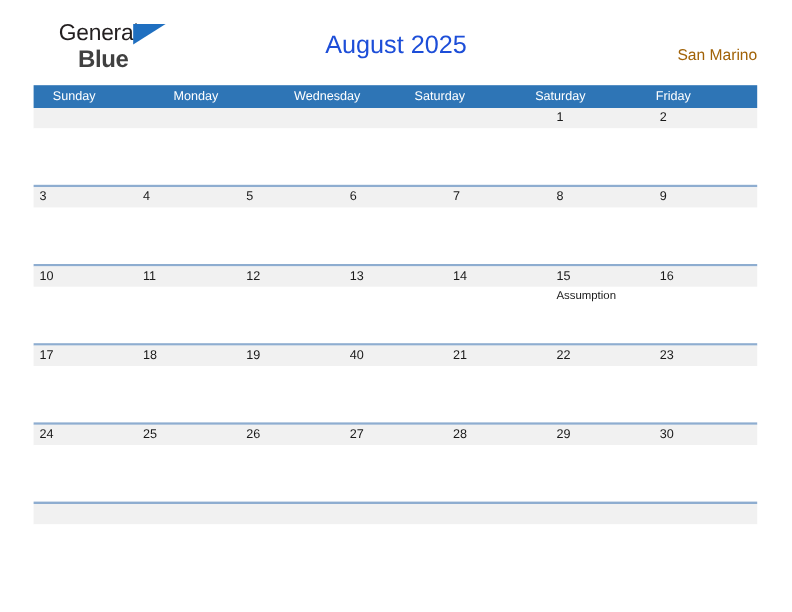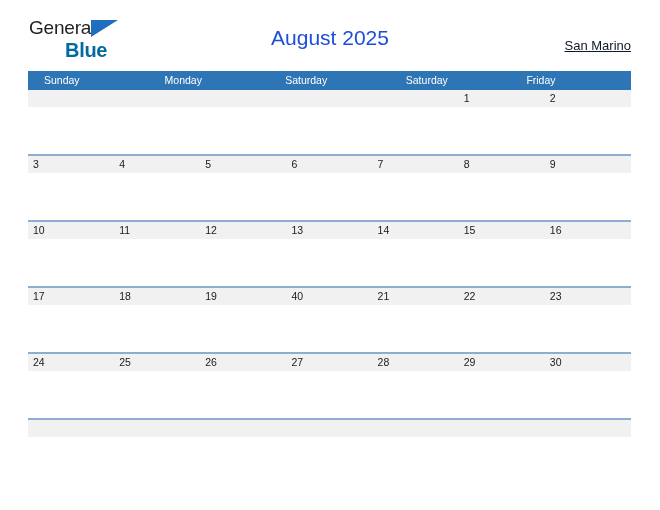--- a/index.html
+++ b/index.html
@@ -37,34 +37,35 @@
     line-height: 1;
   }
   .logo-row1 {
     position: relative;
     display: block;
     font-size: 19px;
     color: #231f20;
     letter-spacing: -0.2px;
     font-weight: 400;
     height: 21px;
+    margin-left: 20px;
   }
   .logo-tri {
     position: absolute;
     left: 62px;
     top: 2px;
     width: 0;
     height: 0;
     border-left: 27px solid #1f6fc0;
     border-bottom: 17px solid transparent;
   }
   .logo-row2 {
     display: block;
     font-size: 20px;
-    color: #0369a1;
+    color: #404040;
     font-weight: 700;
     letter-spacing: -0.3px;
     margin-left: 36px;
     margin-top: 1px;
   }
 
   .title {
     position: absolute;
     left: 0;
     right: 0;
@@ -73,23 +74,22 @@
     font-size: 21px;
     color: #1d4ed8;
     font-weight: 400;
   }
 
   .locale {
     position: absolute;
     right: 29px;
     top: 38px;
     font-size: 13px;
-    color: #0f172a;
+    color: #a16207;
     text-align: right;
-    text-decoration: underline;
   }
 
   
   .calendar {
     position: absolute;
     left: 28px;
     top: 71px;
     width: 603px;
   }
 
@@ -173,20 +173,21 @@
 
     <div class="locale">San Marino</div>
 
   </div>
 
   <div class="calendar">
 
     <div class="weekday-row">
       <div class="weekday">Sunday</div>
       <div class="weekday">Monday</div>
+      <div class="weekday">Wednesday</div>
       <div class="weekday">Saturday</div>
       <div class="weekday">Saturday</div>
       <div class="weekday">Friday</div>
     </div>
 
     <div class="week-row first">
       <div class="date-band">
         <div class="day-cell">
             <span class="date-num"></span>
           </div>
@@ -300,20 +301,43 @@
         <div class="day-cell">
             <span class="date-num">14</span>
           </div>
         <div class="day-cell">
             <span class="date-num">15</span>
           </div>
         <div class="day-cell">
             <span class="date-num">16</span>
           </div>
       </div>
+      <div class="events-band">
+        <div class="event-cell">
+            <span class="event-text"></span>
+          </div>
+        <div class="event-cell">
+            <span class="event-text"></span>
+          </div>
+        <div class="event-cell">
+            <span class="event-text"></span>
+          </div>
+        <div class="event-cell">
+            <span class="event-text"></span>
+          </div>
+        <div class="event-cell">
+            <span class="event-text"></span>
+          </div>
+        <div class="event-cell">
+            <span class="event-text">Assumption</span>
+          </div>
+        <div class="event-cell">
+            <span class="event-text"></span>
+          </div>
+      </div>
     </div>
 
     <div class="week-row">
       <div class="date-band">
         <div class="day-cell">
             <span class="date-num">17</span>
           </div>
         <div class="day-cell">
             <span class="date-num">18</span>
           </div>

